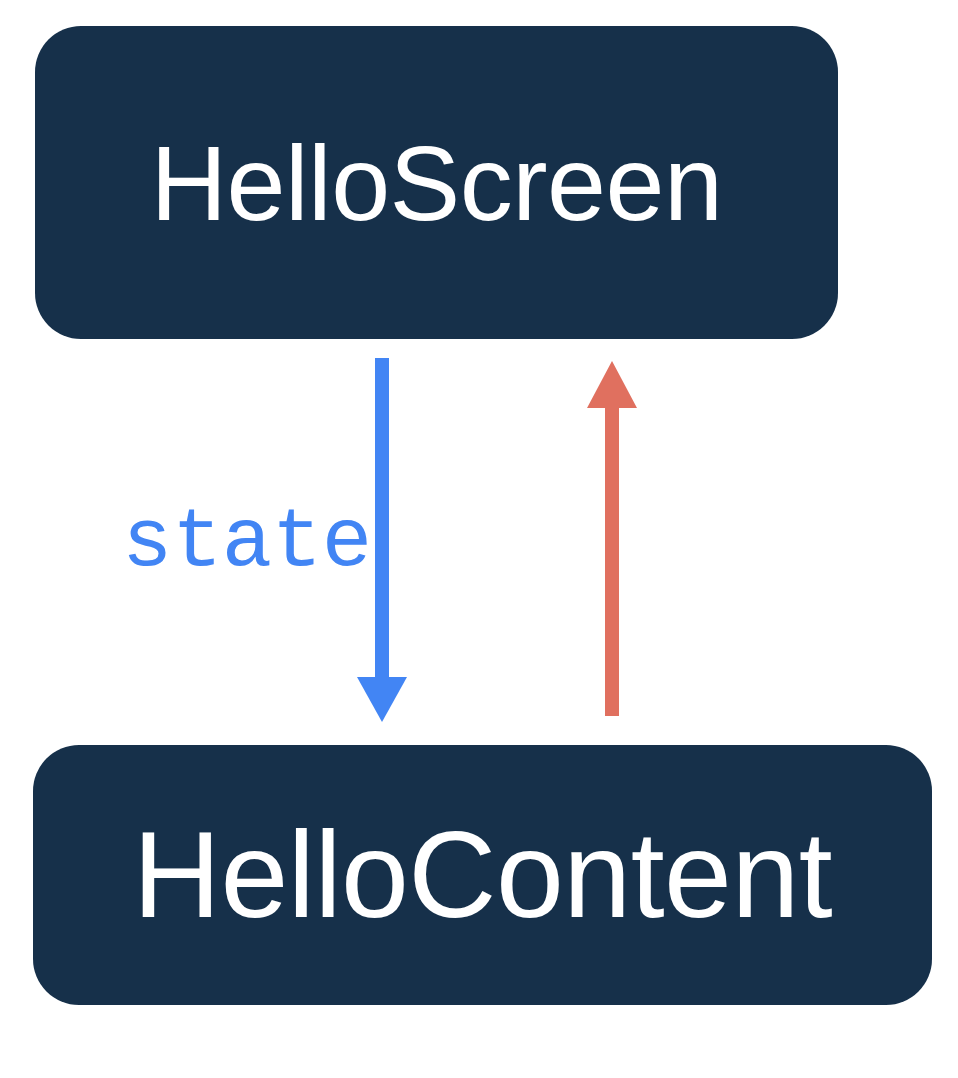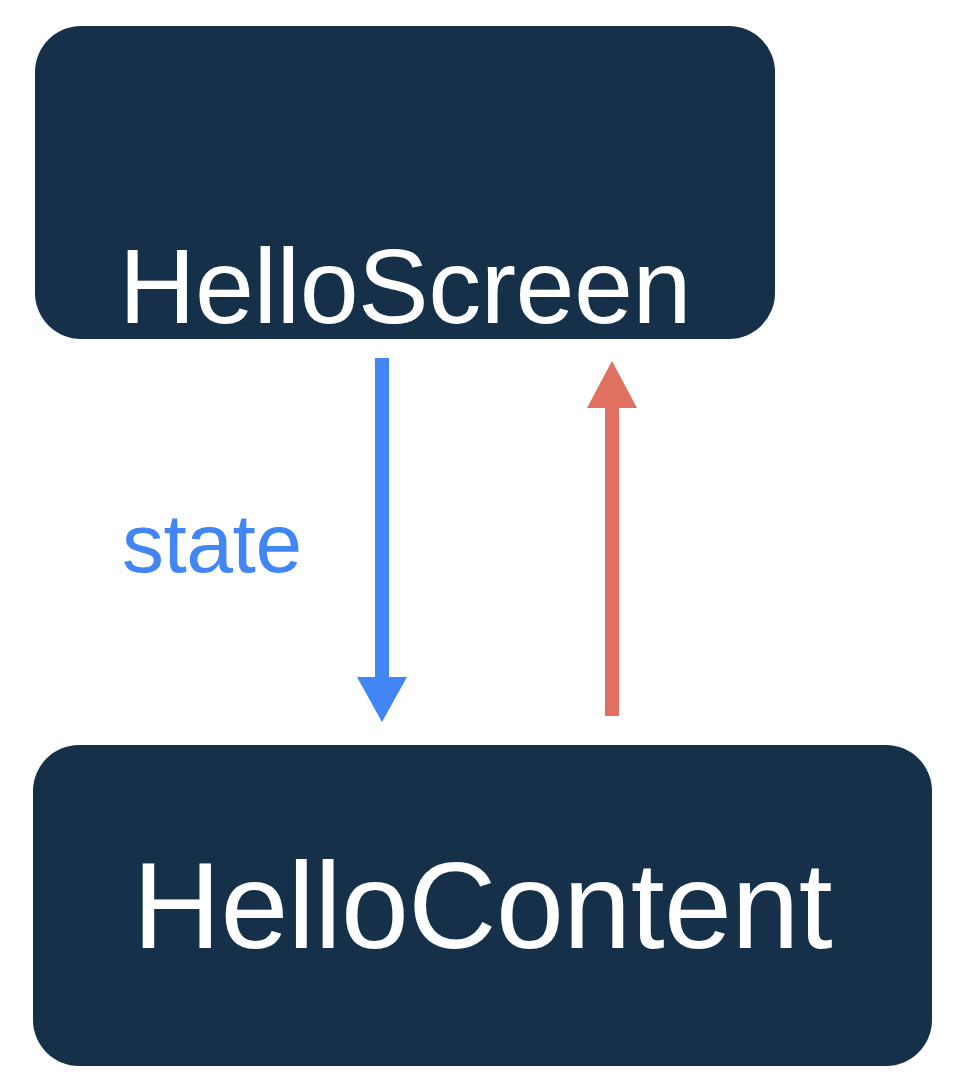--- a/index.html
+++ b/index.html
@@ -33,33 +33,32 @@
     font-family: "Liberation Sans", sans-serif;
     font-weight: 400;
     letter-spacing: -0.5px;
     white-space: nowrap;
     line-height: 1;
   }
 
   #node-hello-screen {
     left: 35px;
     top: 26px;
-    width: 740px;
+    width: 803px;
     height: 313px;
-    align-items: flex-end;
   }
   #node-hello-screen .node-label {
     font-size: 106px;
   }
 
   #node-hello-content {
     left: 33px;
     top: 745px;
     width: 899px;
-    height: 321px;
+    height: 260px;
   }
   #node-hello-content .node-label {
     font-size: 122px;
   }
 
   
   .arrow-svg {
     position: absolute;
     overflow: visible;
   }
@@ -72,21 +71,21 @@
   #arrow-event-svg {
     left: 560px;
     top: 340px;
     width: 120px;
     height: 400px;
   }
 
   
   .edge-label {
     position: absolute;
-    font-family: Liberation Sans, sans-serif;
+    font-family: Liberation Mono, monospace;
     font-weight: 400;
     font-size: 84px;
     line-height: 1;
     white-space: nowrap;
     letter-spacing: -0.5px;
   }
   #edge-label-state {
     left: 122px;
     top: 501px;
     color: #4285f4;

